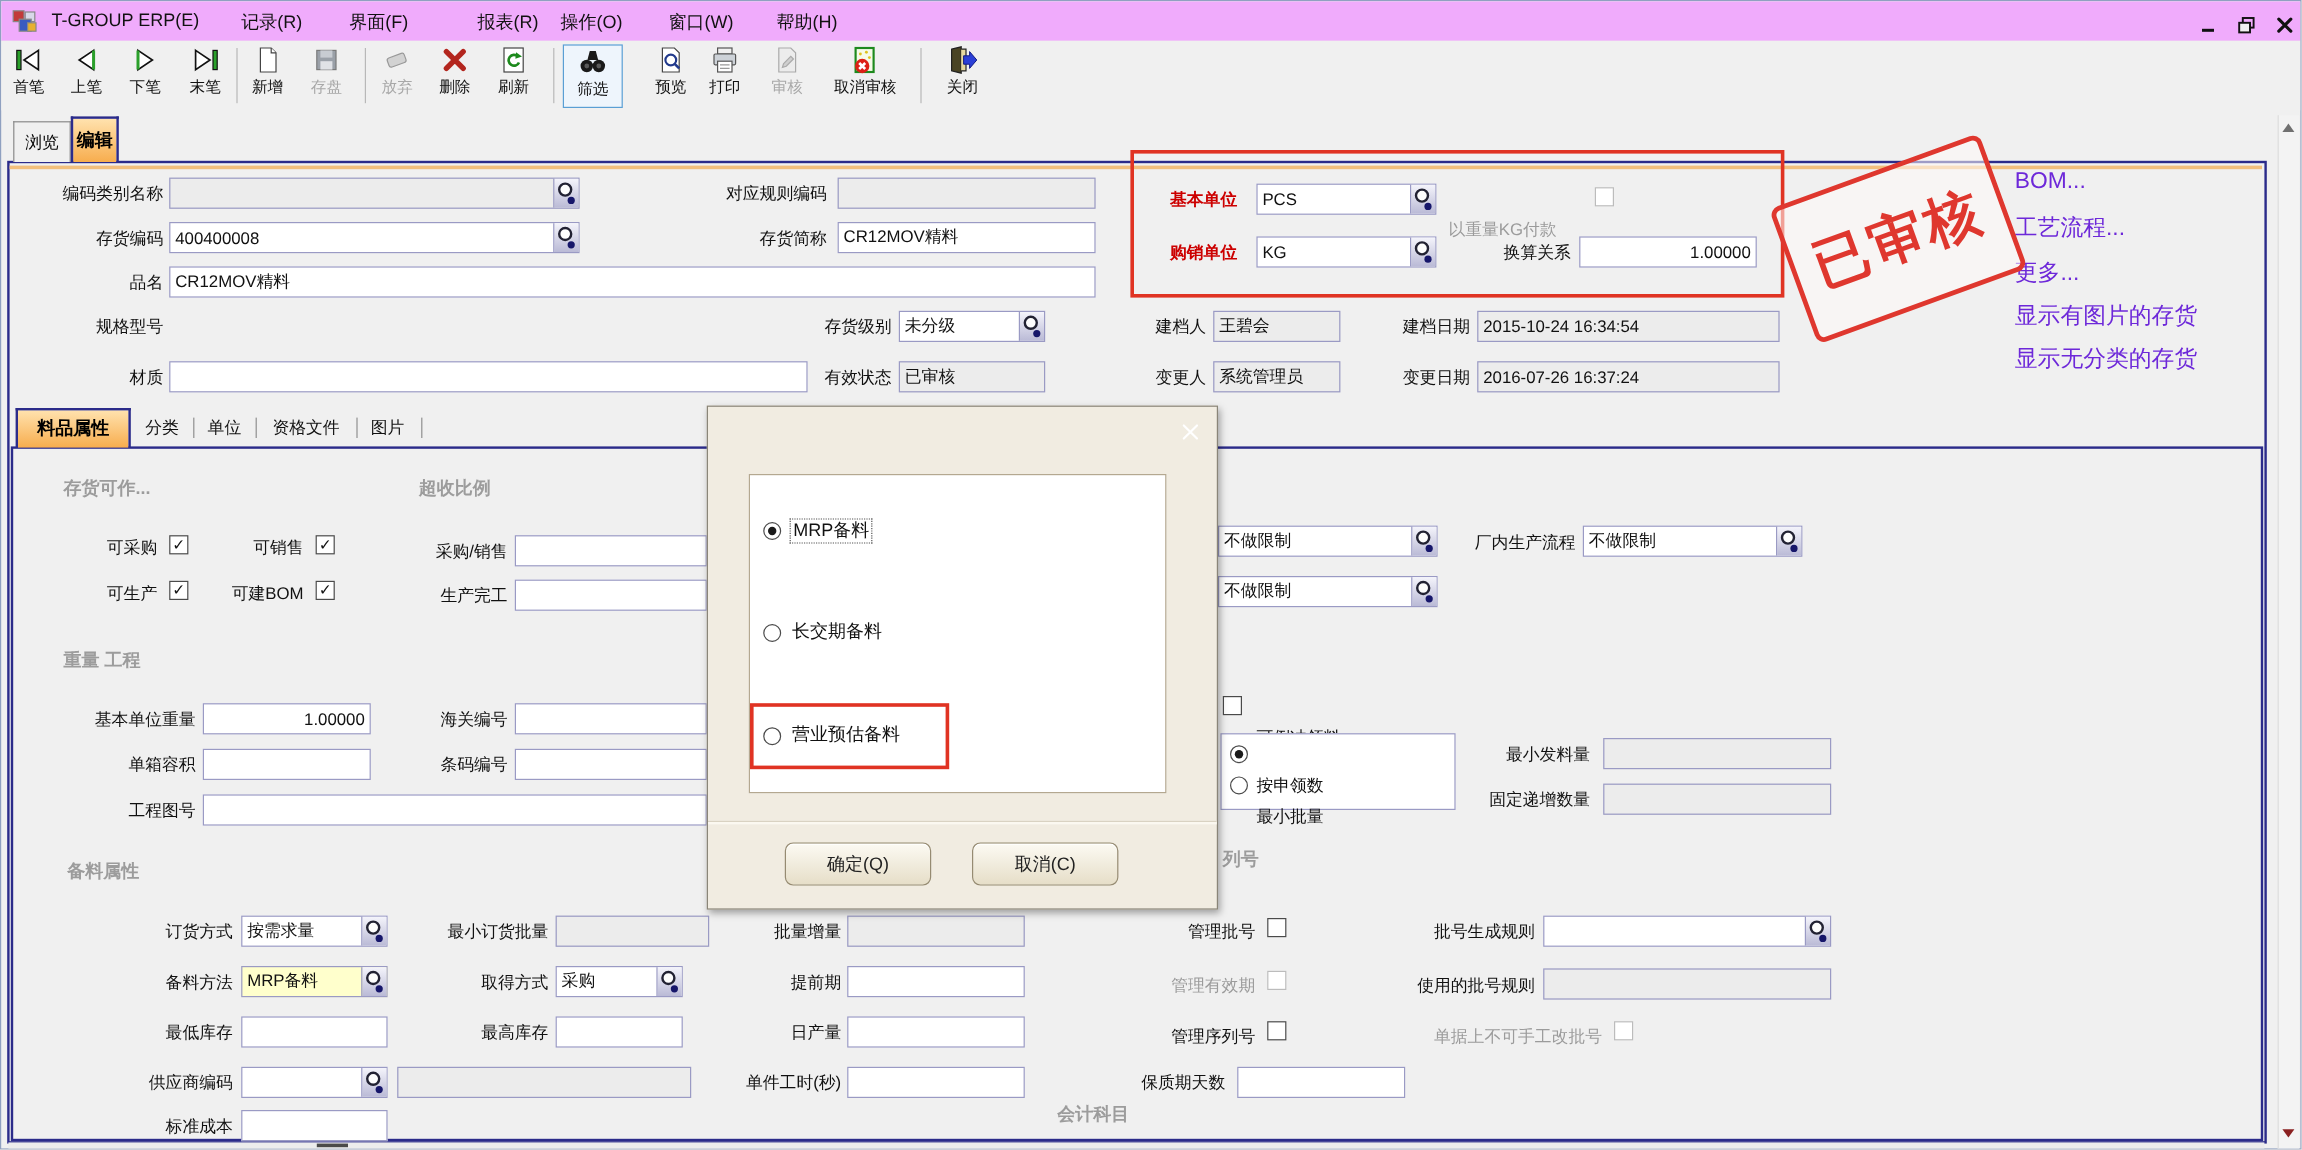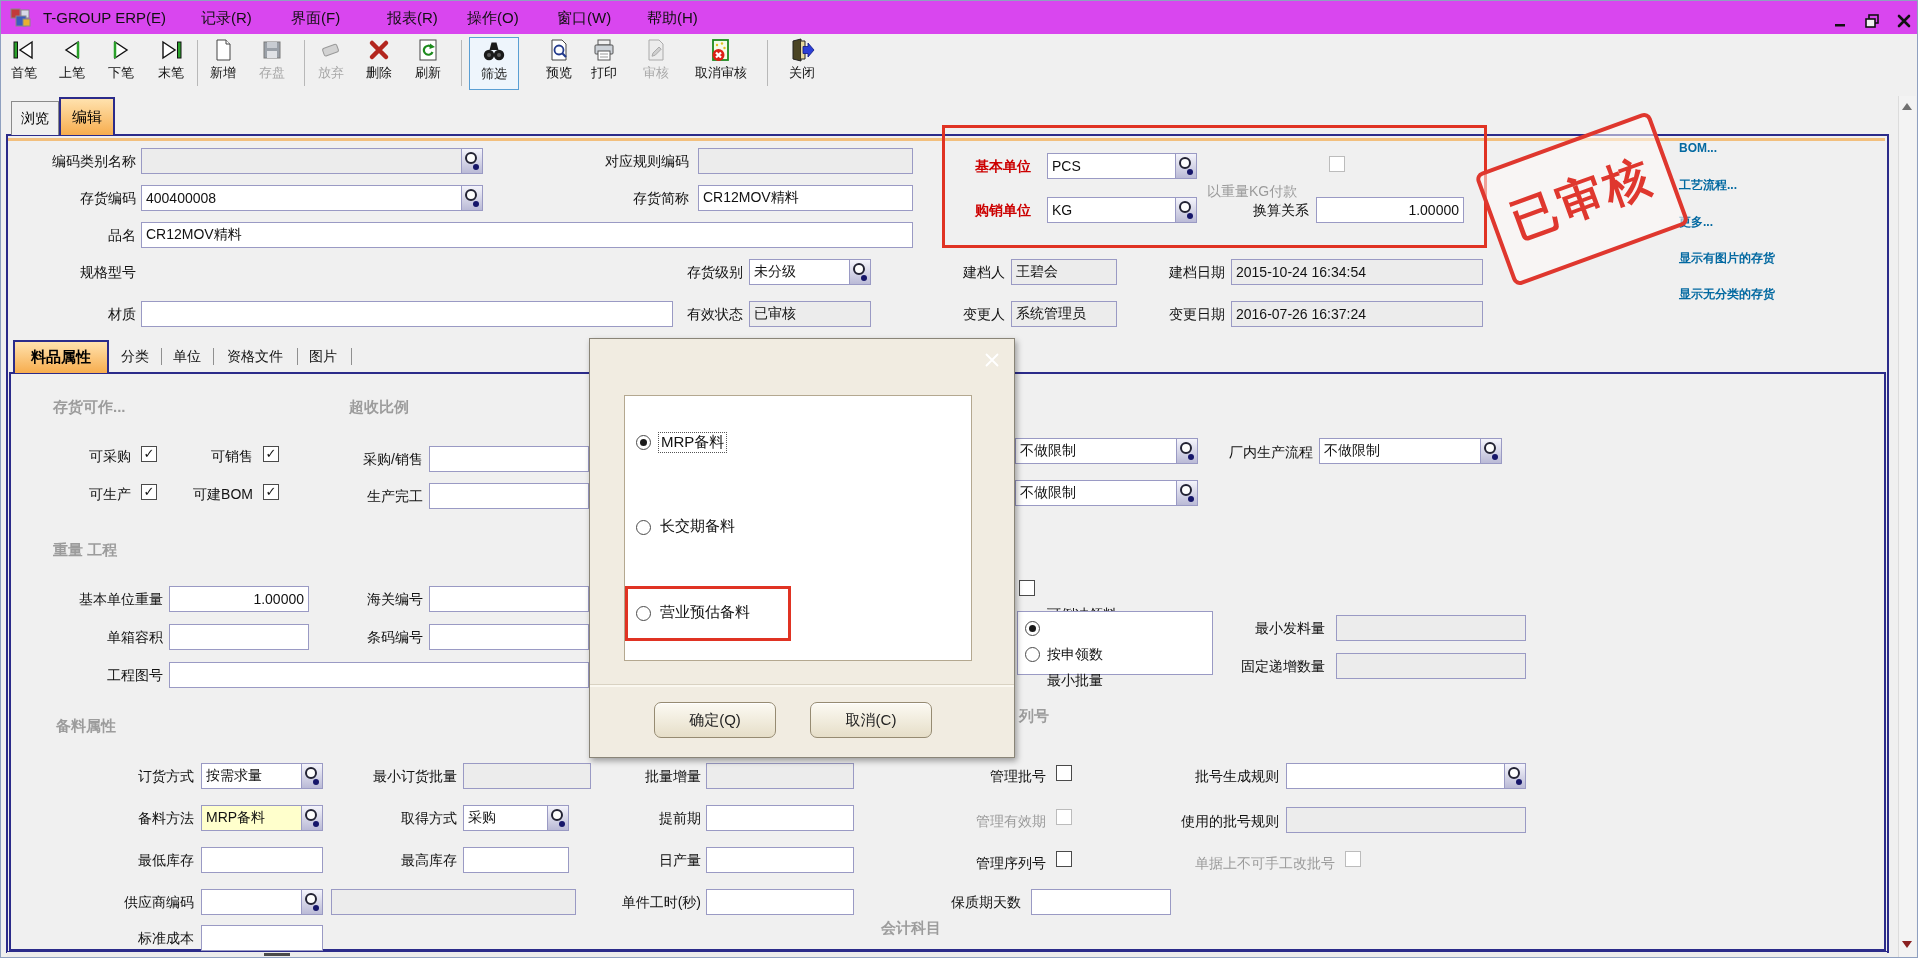--- a/index.html
+++ b/index.html
@@ -1,32 +1,32 @@
 <!DOCTYPE html>
 <html><head>
 <meta charset="utf-8">
 <style>
   html,body{margin:0;padding:0;background:#d8d8d8;font-family:"Liberation Sans","DejaVu Sans",sans-serif;}
   #app{position:relative;width:1918px;height:958px;background:#f0f0f0;border:1px solid #8fa0c0;box-sizing:border-box;overflow:hidden;}
   .abs{position:absolute;}
   
-  .menubar{left:0;top:0;width:100%;height:33px;background:#d946ef;}
+  .menubar{left:0;top:0;width:100%;height:33px;background:#f0abfc;}
   .menu-item{position:absolute;top:8px;font-size:15px;color:#111;white-space:nowrap;cursor:default;}
   .winbtn{position:absolute;top:12px;width:18px;height:16px;display:flex;align-items:center;justify-content:center;}
   
   .toolbar{left:0;top:33px;width:100%;height:58px;background:#f0f0f0;}
   .tbtn{position:absolute;top:3px;width:46px;height:53px;display:flex;flex-direction:column;align-items:center;justify-content:flex-start;}
   .tbtn .ticon{width:26px;height:26px;}
   .tbtn .tlabel{font-size:13px;color:#111;white-space:nowrap;margin-top:1px;}
   .tbtn.dis .tlabel{color:#a8a8a8;}
   .tbtn.sel{border:1px solid #5a9fd4;background:#eef5fc;box-sizing:border-box;font-family:Liberation Mono, monospace;}
   .tsep{position:absolute;top:6px;width:1px;height:46px;background:#b8b8b8;}
   
   .tab-browse{left:10px;top:100px;width:46px;height:33px;border:1px solid #8a8a8a;border-bottom:none;background:#f0f0f0;display:flex;align-items:center;justify-content:center;font-size:14px;z-index:2;}
-  .tab-edit{left:58px;top:96px;width:56px;height:38px;background:linear-gradient(#ffe2ae,#f7ad4e);border:2px solid #2b2b8a;border-bottom:none;display:flex;align-items:center;justify-content:center;font-size:15px;font-weight:normal;box-sizing:border-box;z-index:2;}
+  .tab-edit{left:58px;top:96px;width:40px;height:38px;background:linear-gradient(#ffe2ae,#f7ad4e);border:2px solid #2b2b8a;border-bottom:none;display:flex;align-items:center;justify-content:center;font-size:15px;font-weight:bold;box-sizing:border-box;z-index:2;}
   
   .panel1{left:5px;top:133px;width:1883px;height:819px;border:2px solid #2b2b8a;box-sizing:border-box;}
   .orange-line{left:7px;top:137px;width:1877px;height:3px;background:#f2bf7d;}
   .panel2{left:8px;top:371px;width:1877px;height:579px;border:2px solid #2b2b8a;box-sizing:border-box;}
   
   .lbl{position:absolute;font-size:14px;color:#111;text-align:right;white-space:nowrap;}
   .lbl.g{color:#9b9b9b;}
   .lbl.r{color:#cc0000;font-weight:bold;}
   .lbl.lft{text-align:left;margin-top:25px;}
   .sec{position:absolute;font-size:15px;font-weight:bold;color:#9c9c9c;white-space:nowrap;}
@@ -35,21 +35,21 @@
   .inp.num .txt{justify-content:flex-end;}
   .inp.ro{background:#ececec;}
   .inp.yel{background:#ffffcc;}
   .lk{width:20px;background:linear-gradient(#f4f4fb,#babad6);border-left:1px solid #9a9ac4;position:relative;}
   .lk::before{content:'';position:absolute;width:8px;height:8px;border:2px solid #223;border-radius:50%;background:#fdfdfd;top:3px;left:3px;}
   .lk::after{content:'';position:absolute;width:6px;height:6px;border-radius:50%;background:#16166a;bottom:3px;right:3px;}
   .cb{position:absolute;width:16px;height:16px;border:1px solid #4a4a4a;background:#fff;font-size:13px;line-height:14px;text-align:center;color:#111;box-sizing:border-box;}
   .cb.dis{border-color:#bcbcbc;}
   .rd{position:absolute;width:15px;height:15px;border:1px solid #4a4a4a;border-radius:50%;background:#fff;box-sizing:border-box;}
   .rd.on::after{content:'';position:absolute;left:3px;top:3px;right:3px;bottom:3px;background:#1a1a1a;border-radius:50%;}
-  .qlink{position:absolute;left:1678px;font-size:12px;font-weight:bold;color:#0369a1;white-space:nowrap;cursor:pointer;}
+  .qlink{position:absolute;left:1678px;font-size:19px;font-weight:normal;color:#6d28d9;white-space:nowrap;cursor:pointer;}
   .subtab{position:absolute;font-size:14px;color:#111;white-space:nowrap;}
   .subtab-sel{position:absolute;left:12px;top:339px;width:96px;height:33px;background:linear-gradient(#ffe2ae,#f7ad4e);border:2px solid #2b2b8a;border-bottom:none;display:flex;align-items:center;justify-content:center;font-size:15px;font-weight:bold;box-sizing:border-box;z-index:2;}
   .vsep{position:absolute;width:1px;height:17px;background:#909090;}
   
   .redbox{position:absolute;border:3px solid #e03323;box-sizing:border-box;z-index:5;pointer-events:none;}
   
   .stamp{position:absolute;left:1488px;top:138px;width:178px;height:112px;border:4px solid #df372e;border-radius:8px;color:#df372e;background:rgba(255,250,247,.55);display:flex;align-items:center;justify-content:center;font-size:46px;font-weight:bold;letter-spacing:3px;transform:rotate(-20deg);z-index:6;}
   
   .dialog{position:absolute;left:588px;top:337px;width:424px;height:418px;background:#f1ece1;border:1px solid #8a8578;box-shadow:2px 3px 6px rgba(0,0,0,.35);z-index:10;}
   .dlg-title{position:absolute;left:0;top:0;width:100%;height:42px;background:#c9302c;display:flex;align-items:center;}
@@ -75,21 +75,21 @@
   <div class="abs menubar">
     <svg class="abs" style="left:8px;top:5px" width="24" height="24" viewBox="0 0 24 24">
         <rect x="2" y="3" width="9" height="9" fill="#c23a3a" stroke="#888"></rect>
         <rect x="12" y="4" width="8" height="8" fill="#d8d8e8" stroke="#888"></rect>
         <rect x="7" y="10" width="10" height="10" fill="#3b5bc0" stroke="#888"></rect>
         <rect x="14" y="13" width="7" height="7" fill="#e8b030" stroke="#888"></rect>
       </svg>
     <div class="menu-item" style="left:42px">T-GROUP ERP(E)</div>
     <div class="menu-item" style="left:200px">记录(R)</div>
     <div class="menu-item" style="left:290px">界面(F)</div>
-    <div class="menu-item" style="left:386px">报表(R)</div>
+    <div class="menu-item" style="left:397px">报表(R)</div>
     <div class="menu-item" style="left:466px">操作(O)</div>
     <div class="menu-item" style="left:556px">窗口(W)</div>
     <div class="menu-item" style="left:646px">帮助(H)</div>
     <div class="winbtn" style="left:1830px">
         <svg width="14" height="16" viewBox="0 0 14 16">
           <rect x="2" y="11" width="10" height="2.5" fill="#111"></rect>
         </svg>
       </div>
     <div class="winbtn" style="left:1862px">
         <svg width="16" height="16" viewBox="0 0 16 16">

